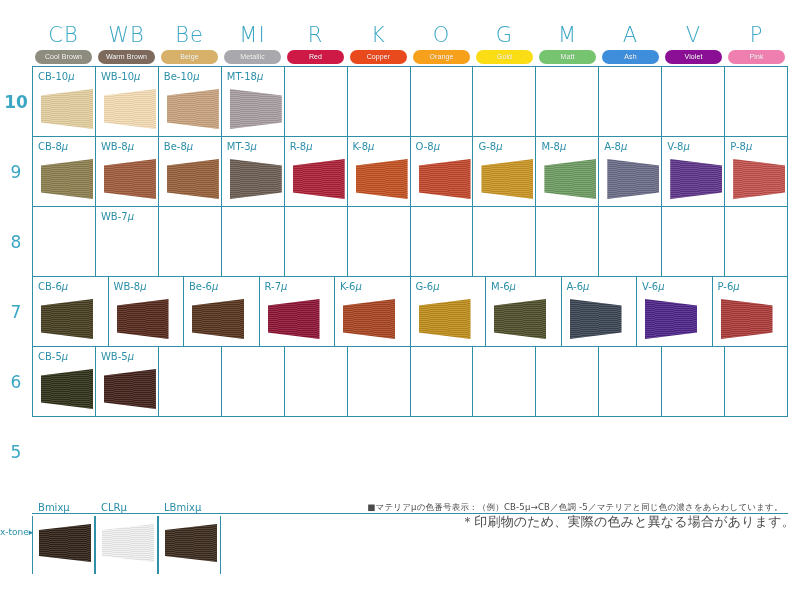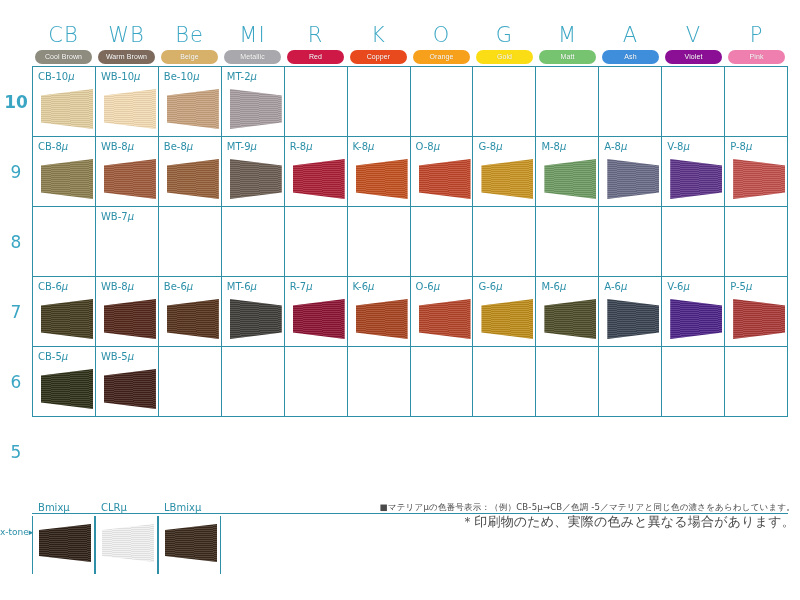--- a/index.html
+++ b/index.html
@@ -166,21 +166,21 @@
     position: absolute;
     left: 355px; top: 500px;
     width: 440px;
     font-family: "DejaVu Sans", sans-serif;
     color: #4a4a4a;
   }
   #note-line1 {
     font-size: 8.5px;
     line-height: 14px;
     letter-spacing: 0.2px;
-    text-align: right;
+    text-align: center;
     white-space: nowrap;
   }
   #note-line2 {
     font-size: 13px;
     line-height: 16px;
     letter-spacing: 0.2px;
     text-align: right;
     white-space: nowrap;
   }
 </style>
@@ -258,21 +258,21 @@
         </div>
       </div>
       <div class="cell">
         <div class="cell-label"><span>Be-10</span><span class="mu">μ</span></div>
         <div class="swatch">
           <div class="shape" style="background: rgb(200, 162, 126);"></div>
           <div class="grain"></div>
         </div>
       </div>
       <div class="cell">
-        <div class="cell-label"><span>MT-2</span><span class="mu">μ</span></div>
+        <div class="cell-label"><span>MT-18</span><span class="mu">μ</span></div>
         <div class="swatch flip">
           <div class="shape" style="background: rgb(167, 157, 160);"></div>
           <div class="grain"></div>
         </div>
       </div>
       <div class="cell"></div>
       <div class="cell"></div>
       <div class="cell"></div>
       <div class="cell"></div>
       <div class="cell"></div>
@@ -296,21 +296,21 @@
         </div>
       </div>
       <div class="cell">
         <div class="cell-label"><span>Be-8</span><span class="mu">μ</span></div>
         <div class="swatch">
           <div class="shape" style="background: rgb(150, 96, 58);"></div>
           <div class="grain"></div>
         </div>
       </div>
       <div class="cell">
-        <div class="cell-label"><span>MT-9</span><span class="mu">μ</span></div>
+        <div class="cell-label"><span>MT-3</span><span class="mu">μ</span></div>
         <div class="swatch flip">
           <div class="shape" style="background: rgb(107, 92, 81);"></div>
           <div class="grain"></div>
         </div>
       </div>
       <div class="cell">
         <div class="cell-label"><span>R-8</span><span class="mu">μ</span></div>
         <div class="swatch">
           <div class="shape" style="background: rgb(171, 31, 54);"></div>
           <div class="grain"></div>
@@ -398,48 +398,34 @@
         </div>
       </div>
       <div class="cell">
         <div class="cell-label"><span>Be-6</span><span class="mu">μ</span></div>
         <div class="swatch">
           <div class="shape" style="background: rgb(85, 51, 29);"></div>
           <div class="grain"></div>
         </div>
       </div>
       <div class="cell">
-        <div class="cell-label"><span>MT-6</span><span class="mu">μ</span></div>
-        <div class="swatch flip">
-          <div class="shape" style="background: rgb(63, 61, 57);"></div>
-          <div class="grain"></div>
-        </div>
-      </div>
-      <div class="cell">
         <div class="cell-label"><span>R-7</span><span class="mu">μ</span></div>
         <div class="swatch">
           <div class="shape" style="background: rgb(140, 19, 52);"></div>
           <div class="grain"></div>
         </div>
       </div>
       <div class="cell">
         <div class="cell-label"><span>K-6</span><span class="mu">μ</span></div>
         <div class="swatch">
           <div class="shape" style="background: rgb(168, 68, 32);"></div>
           <div class="grain"></div>
         </div>
       </div>
       <div class="cell">
-        <div class="cell-label"><span>O-6</span><span class="mu">μ</span></div>
-        <div class="swatch">
-          <div class="shape" style="background: rgb(180, 69, 42);"></div>
-          <div class="grain"></div>
-        </div>
-      </div>
-      <div class="cell">
         <div class="cell-label"><span>G-6</span><span class="mu">μ</span></div>
         <div class="swatch">
           <div class="shape" style="background: rgb(189, 140, 26);"></div>
           <div class="grain"></div>
         </div>
       </div>
       <div class="cell">
         <div class="cell-label"><span>M-6</span><span class="mu">μ</span></div>
         <div class="swatch">
           <div class="shape" style="background: rgb(78, 78, 43);"></div>
@@ -454,21 +440,21 @@
         </div>
       </div>
       <div class="cell">
         <div class="cell-label"><span>V-6</span><span class="mu">μ</span></div>
         <div class="swatch flip">
           <div class="shape" style="background: rgb(76, 35, 135);"></div>
           <div class="grain"></div>
         </div>
       </div>
       <div class="cell">
-        <div class="cell-label"><span>P-5</span><span class="mu">μ</span></div>
+        <div class="cell-label"><span>P-6</span><span class="mu">μ</span></div>
         <div class="swatch flip">
           <div class="shape" style="background: rgb(169, 58, 55);"></div>
           <div class="grain"></div>
         </div>
       </div>
     </div>
     <div class="grid-row">
       <div class="cell">
         <div class="cell-label"><span>CB-5</span><span class="mu">μ</span></div>
         <div class="swatch">

